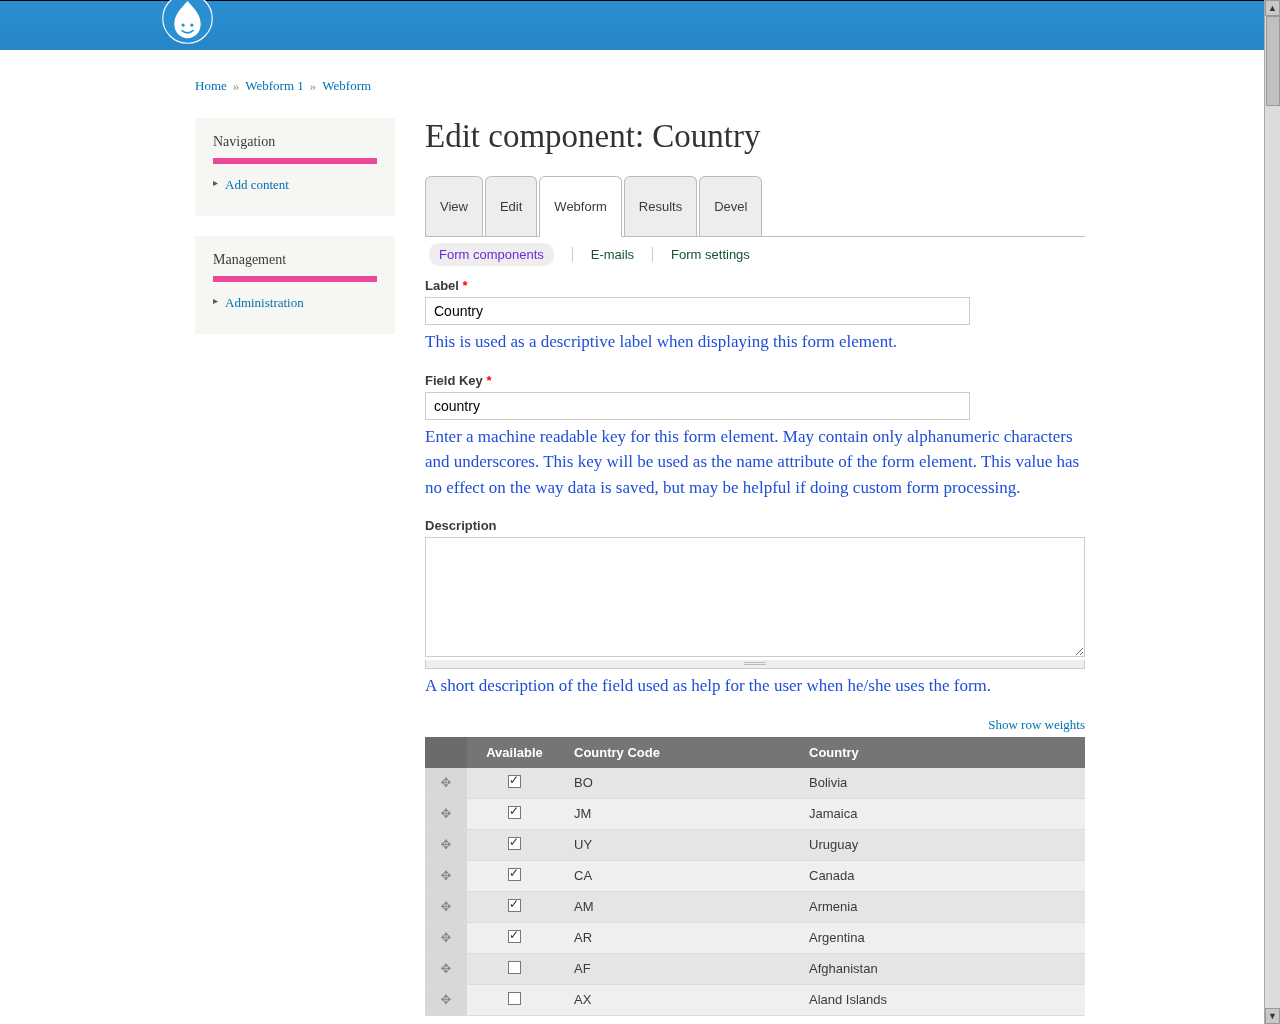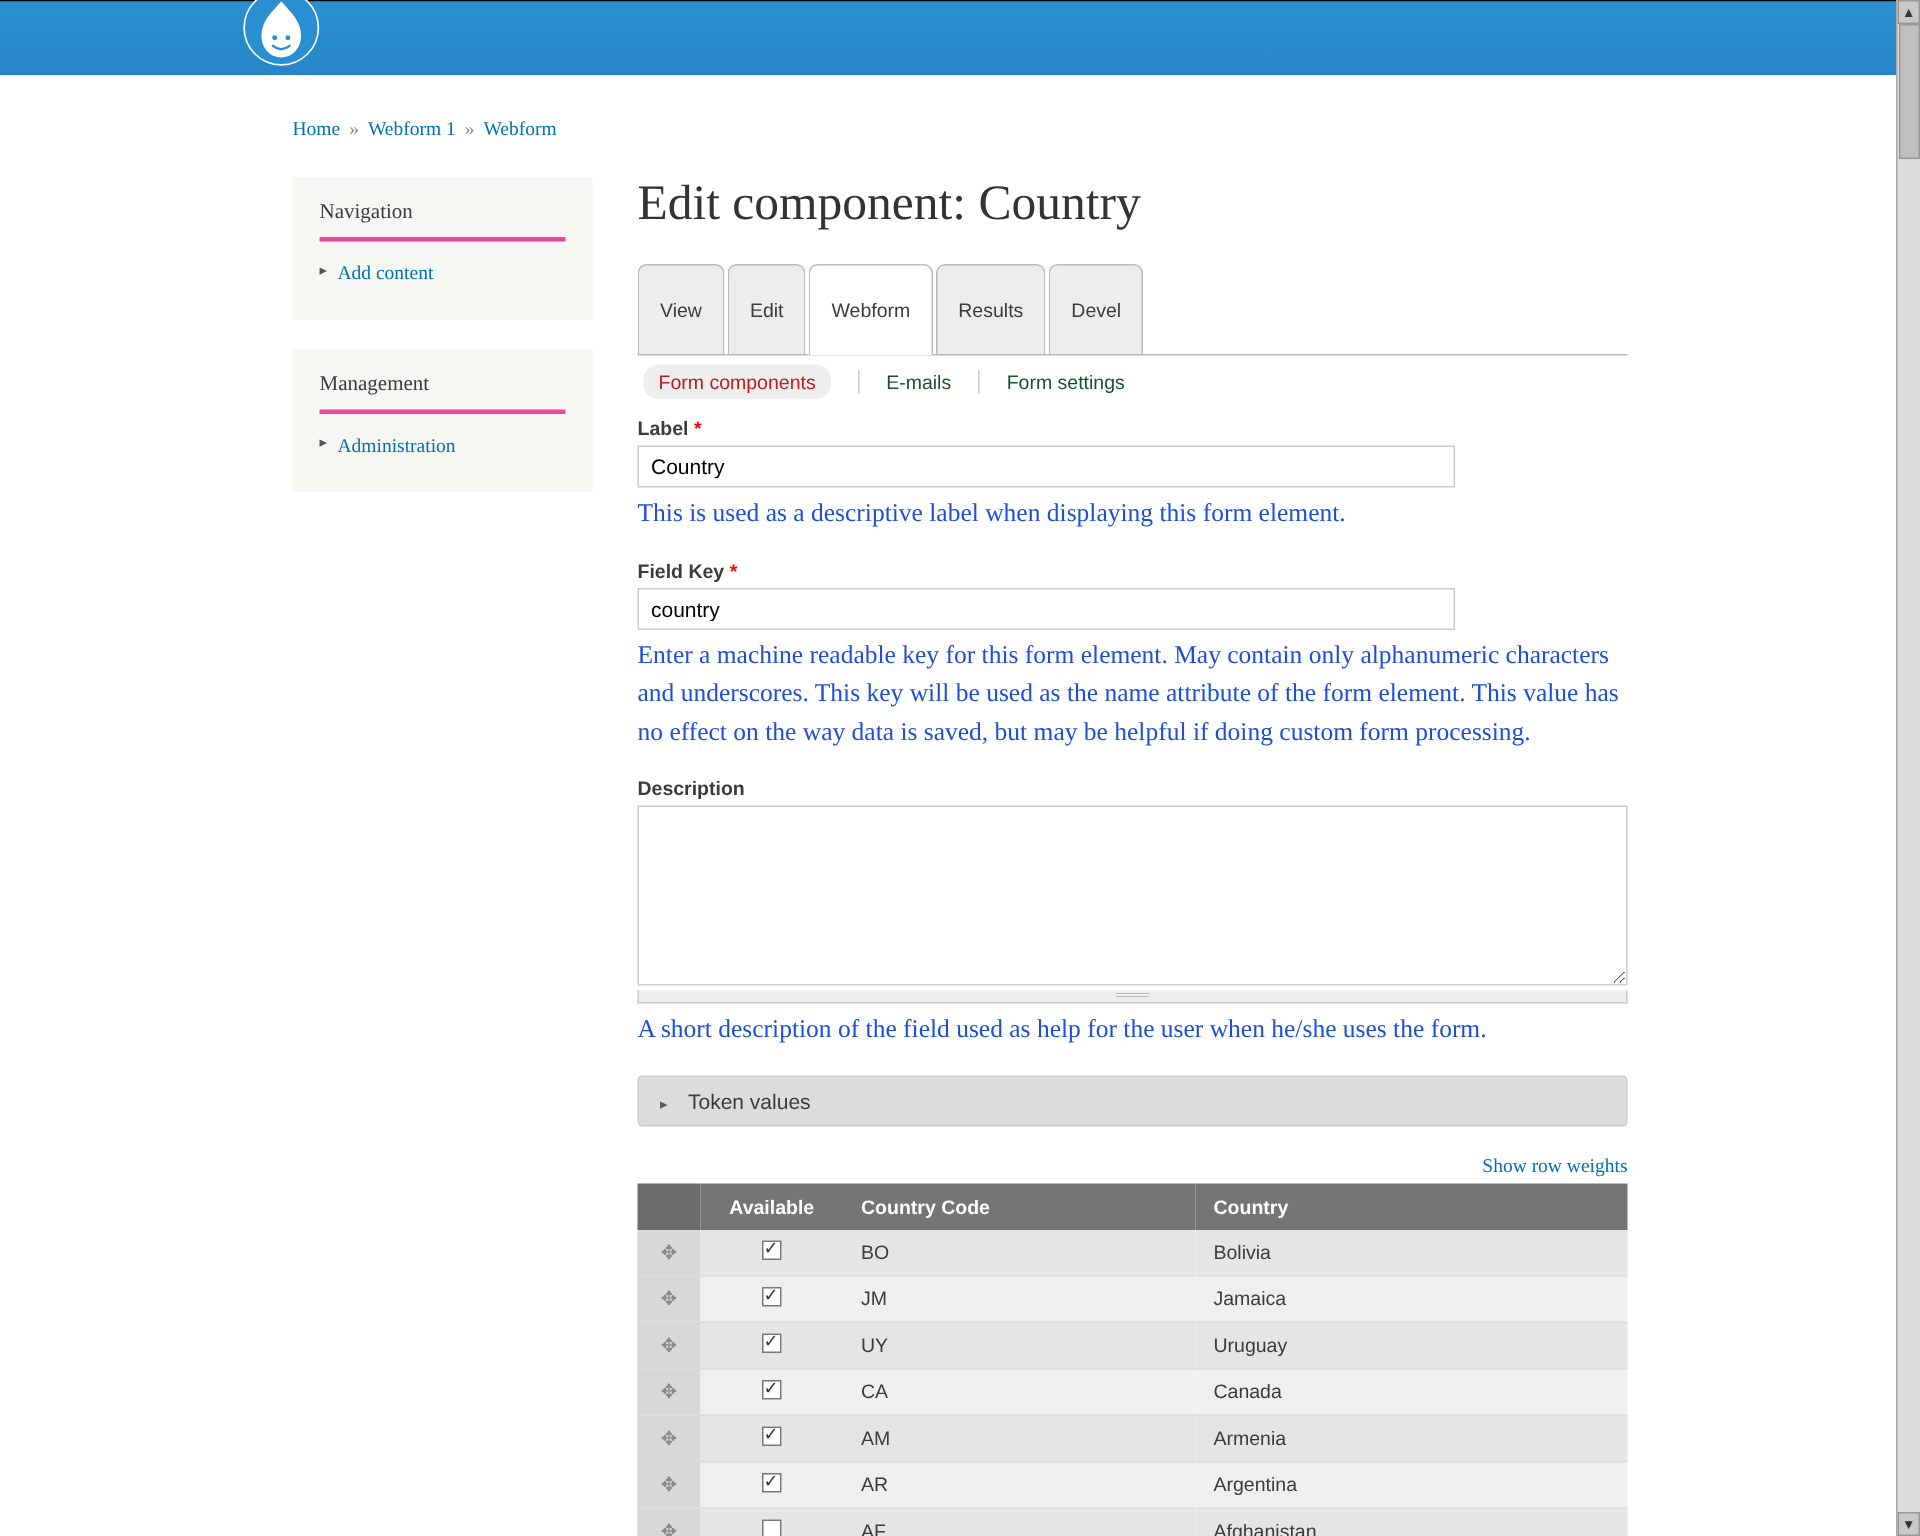--- a/index.html
+++ b/index.html
@@ -7,37 +7,37 @@
 .topbar { background: linear-gradient(#2a8fd1, #2685c6); height: 50px; border-top: 1px solid #000; position: relative; }
 .logo-wrap { position: absolute; left: 160px; top: -10px; }
 .drupal-logo { width: 55px; height: 55px; }
 .container { width: 890px; margin: 0 auto; padding-top: 28px; }
 .breadcrumb { font-family: Georgia, "Times New Roman", serif; font-size: 13px; margin-bottom: 24px; }
 .breadcrumb a { color: #0071B3; text-decoration: none; }
 .breadcrumb .sep { color: #888; margin: 0 6px; }
 .cols { display: flex; gap: 30px; align-items: flex-start; }
 .sidebar { width: 200px; flex: 0 0 200px; }
 .block { background: #f6f6f2; padding: 16px 18px 20px; margin-bottom: 20px; }
-.block h2 { font-family: Georgia, "Times New Roman", serif; font-weight: normal; font-size: 14px; color: #3b3b3b; border-bottom: 3px solid #ec4899; padding-bottom: 8px; margin-bottom: 10px; }
+.block h2 { font-family: Georgia, "Times New Roman", serif; font-weight: normal; font-size: 14px; color: #3b3b3b; border-bottom: 6px solid #ec4899; padding-bottom: 8px; margin-bottom: 10px; }
 .block ul { list-style: none; }
 .block li { padding: 3px 0 3px 12px; position: relative; }
 .block li::before { content: "▸"; position: absolute; left: 0; top: 3px; font-size: 10px; color: #555; }
 .block a { color: #0071B3; text-decoration: none; font-family: Georgia, "Times New Roman", serif; font-size: 13px; }
 .main { flex: 1; }
 h1.title { font-family: Georgia, "Times New Roman", serif; font-weight: normal; font-size: 33px; color: #333; margin-bottom: 20px; }
 .tabs-primary { border-bottom: 1px solid #bbb; display: flex; gap: 2px; margin-bottom: 10px; }
 .tabs-primary li { list-style: none; }
 .tabs-primary a { display: block; padding: 22px 14px; background: #ededed; border: 1px solid #bbb; border-bottom: none; border-radius: 6px 6px 0 0; color: #3b3b3b; text-decoration: none; font-size: 13px; position: relative; top: 1px; }
 .tabs-primary a.active { background: #fff; border-bottom: 1px solid #fff; }
 .tabs-secondary { display: flex; margin: 8px 0 16px 4px; }
 .tabs-secondary li { list-style: none; padding: 0 18px; border-right: 1px solid #ccc; }
 .tabs-secondary li:last-child { border-right: none; }
 .tabs-secondary li:first-child { padding-left: 0; }
 .tabs-secondary a { text-decoration: none; font-size: 13px; color: #14532d; }
-.tabs-secondary a.active { background: #eee; color: #b91c1c; padding: 4px 10px; border-radius: 10px; }
+.tabs-secondary a.active { background: #eee; color: #6d28d9; padding: 4px 10px; border-radius: 10px; }
 .form-item { margin-bottom: 18px; }
 .form-item label { display: block; font-weight: bold; margin-bottom: 4px; font-size: 13px; }
 .req { color: red; }
 .form-item input[type=text] { width: 545px; padding: 5px 8px; border: 1px solid #ccc; font-size: 14px; }
 .form-item textarea { width: 100%; height: 120px; padding: 5px 8px; border: 1px solid #ccc; font-size: 13px; resize: vertical; }
 .grippie { background: #eee; border: 1px solid #ccc; border-top: none; height: 9px; cursor: s-resize; position: relative; }
 .grippie::after { content: ""; position: absolute; left: 50%; top: 2px; width: 22px; height: 4px; transform: translateX(-50%); background: repeating-linear-gradient(#bbb, #bbb 1px, #eee 1px, #eee 2px); }
 .description { font-family: Georgia, "Times New Roman", serif; font-size: 17px; color: #1d4ed8; margin-top: 4px; line-height: 1.5; }
 .fieldset-collapsed { background: #dcdcdc; border: 1px solid #ccc; border-radius: 3px; padding: 8px 14px; margin-bottom: 18px; cursor: pointer; }
 .fieldset-collapsed .legend { color: #3b3b3b; font-size: 14px; }
@@ -133,24 +133,20 @@
         <div class="description">Enter a machine readable key for this form element. May contain only alphanumeric characters and underscores. This key will be used as the name attribute of the form element. This value has no effect on the way data is saved, but may be helpful if doing custom form processing.</div>
       </div>
 
       <div class="form-item">
         <label>Description</label>
         <textarea style=""></textarea>
         <div class="grippie"></div>
         <div class="description">A short description of the field used as help for the user when he/she uses the form.</div>
       </div>
 
-      <div class="fieldset-collapsed">
-        <span class="tri">▸</span>
-        <span class="legend">Token values</span>
-      </div>
 
       <div class="show-weights">
         <a href="#">Show row weights</a>
       </div>
 
       <table class="options">
         <thead>
           <tr>
             <th></th>
             <th class="avail">Available</th>

